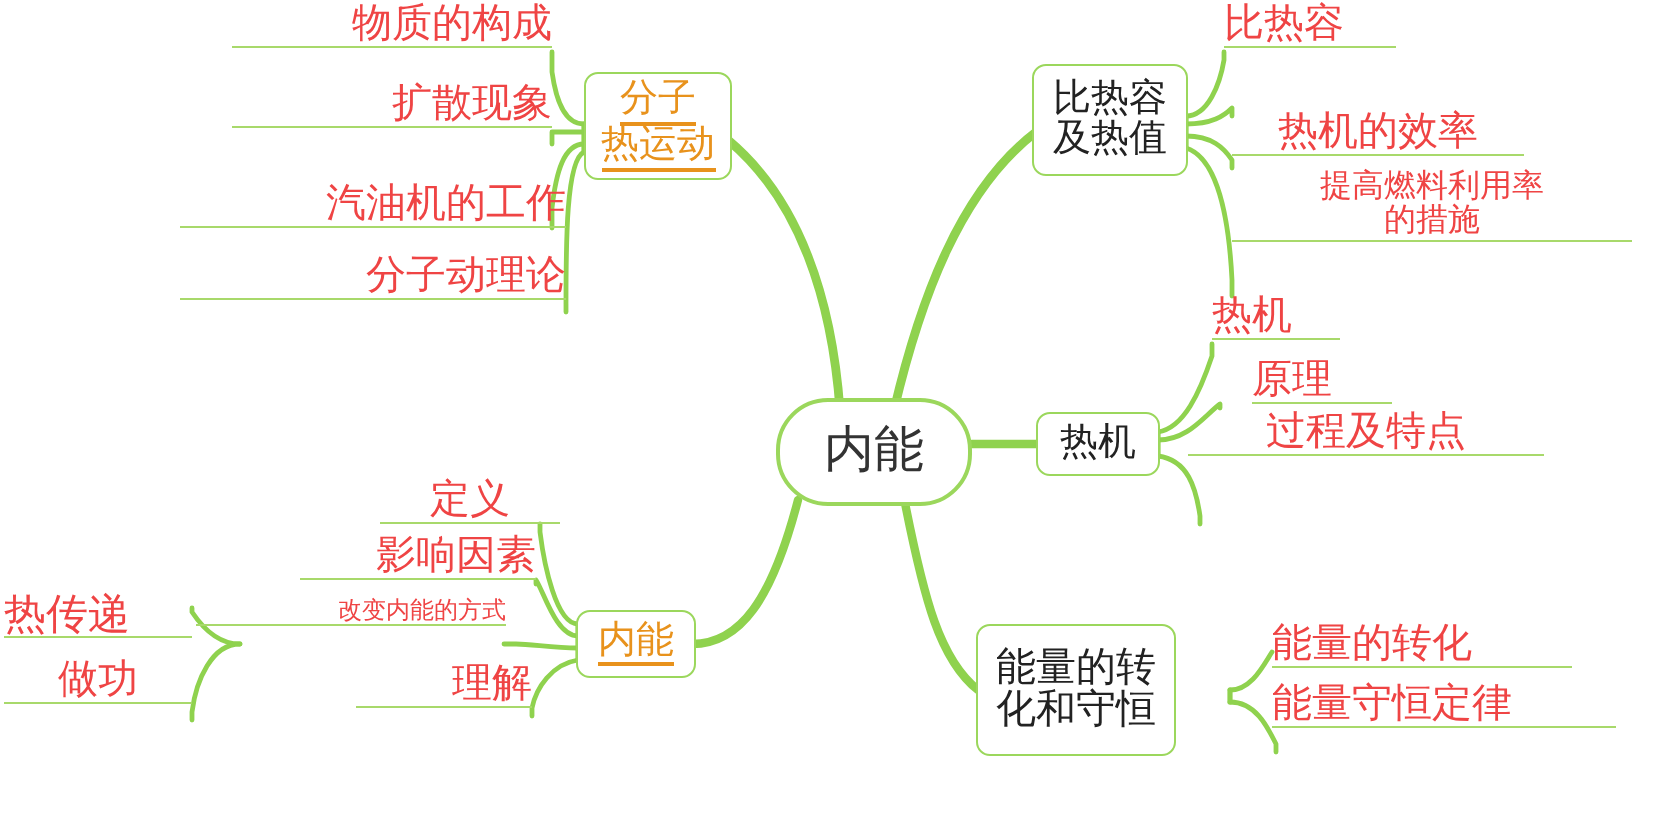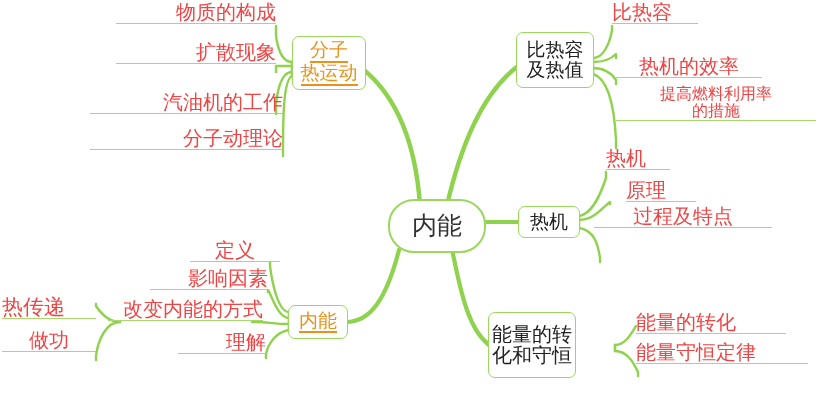--- a/index.html
+++ b/index.html
@@ -125,21 +125,21 @@
   </div>
 
   <div class="node dark" style="left:518px;top:206px;width:62px;height:32px;font-size:19px;">
     <span class="ln">热机</span>
   </div>
 
   <div class="node orange" style="left:288px;top:305px;width:60px;height:34px;font-size:19px;">
     <span class="ln">内能</span>
   </div>
 
-  <div class="node dark" style="left:488px;top:312px;width:88px;height:66px;font-size:20px;">
+  <div class="node dark" style="left:488px;top:312px;width:100px;height:66px;font-size:20px;">
     <span class="ln">能量的转</span>
     <span class="ln">化和守恒</span>
   </div>
 
   <div class="leaf ta-r" style="left:116px;top:2px;width:160px;font-size:20px;">
     <span class="ln">物质的构成</span>
     <span class="rule"></span>
   </div>
 
   <div class="leaf ta-r" style="left:116px;top:42px;width:160px;font-size:20px;">
@@ -192,21 +192,21 @@
   <div class="leaf ta-c" style="left:190px;top:240px;width:90px;font-size:20px;">
     <span class="ln">定义</span>
     <span class="rule"></span>
   </div>
 
   <div class="leaf ta-r" style="left:150px;top:268px;width:118px;font-size:20px;">
     <span class="ln">影响因素</span>
     <span class="rule"></span>
   </div>
 
-  <div class="leaf ta-r" style="left:108px;top:299px;width:155px;font-size:20px;">
+  <div class="leaf ta-r" style="left:98px;top:299px;width:155px;font-size:12px;">
     <span class="ln">改变内能的方式</span>
     <span class="rule"></span>
   </div>
 
   <div class="leaf ta-r" style="left:178px;top:332px;width:88px;font-size:20px;">
     <span class="ln">理解</span>
     <span class="rule"></span>
   </div>
 
   <div class="leaf ta-l" style="left:2px;top:296px;width:94px;font-size:21px;">

